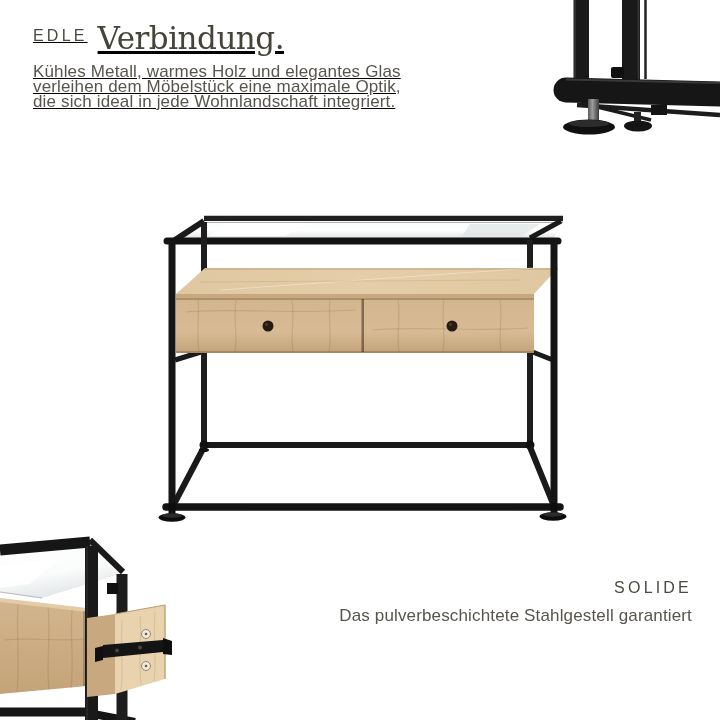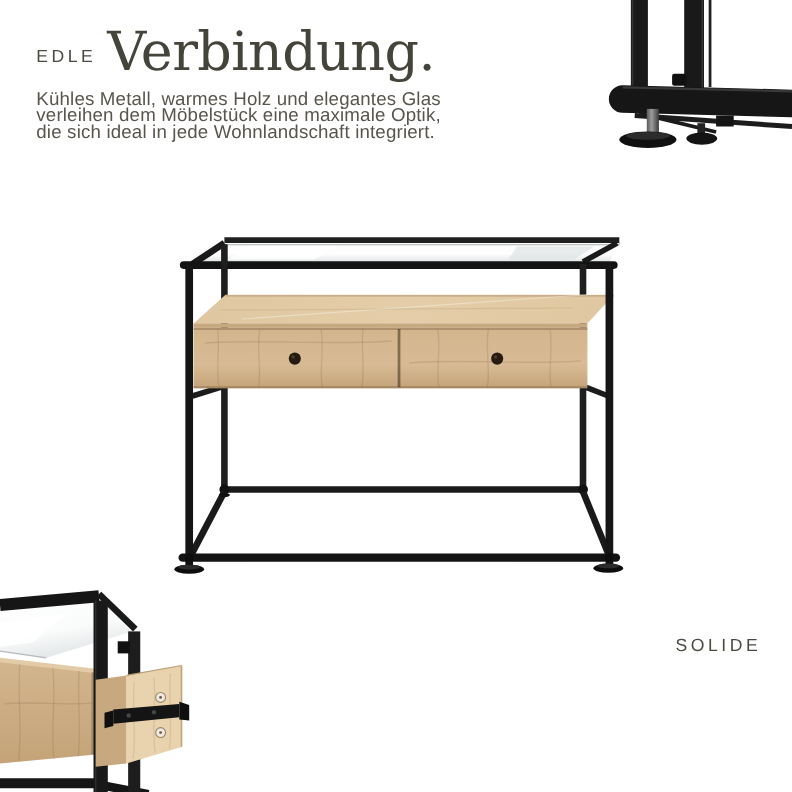--- a/index.html
+++ b/index.html
@@ -1,28 +1,28 @@
 <!DOCTYPE html>
 <html style="--page-bg: #ffffff; --heading: #45443a; --eyebrow: #4b4a40; --body: #57554c; --metal: #191919; --metal-soft: #333333; --wood-top: #dfc7a1; --wood-face: #d3b58d; --wood-shadow: #c4a378; --wood-bright: #e9d3ae; --glass-light: #fafbfb; --glass-dark: #e2e6e7; --knob: #261b11; --screw: #9c9c9c;"><head>
 <meta charset="utf-8">
 <style>
   html,body{margin:0;padding:0;}
   body{background:#ffffff;font-family:"Liberation Sans",sans-serif;}
   .canvas{position:relative;width:720px;height:720px;margin:0 auto;background:var(--page-bg,#fff);overflow:hidden;}
 
   
   .tblock{position:absolute;}
-  .tblock.top-left{left:33px;top:22px;text-align:left;}
+  .tblock.top-left{left:33px;top:22px;text-align:left;text-decoration:underline;}
   .tblock.bottom-right{right:28px;top:581px;}
   .headline{display:flex;align-items:baseline;gap:10px;white-space:nowrap;}
   .bottom-right .headline{justify-content:flex-end;}
   .eyebrow{font-size:16px;letter-spacing:3.2px;font-weight:400;color:var(--eyebrow,#4b4a40);position:relative;}
   .top-left .eyebrow{top:-8px;}
   .bottom-right .eyebrow{top:-2px;}
-  .title{font-family:"DejaVu Serif","Liberation Serif",serif;font-size:49px;font-weight:400;letter-spacing:-0.5px;color:var(--heading,#45443a);line-height:1.05;}
+  .title{font-family:"DejaVu Serif","Liberation Serif",serif;font-size:31px;font-weight:400;letter-spacing:-0.5px;color:var(--heading,#45443a);line-height:1.05;}
   .body-copy{margin-top:9px;font-size:17px;line-height:15px;letter-spacing:0.15px;color:var(--body,#57554c);}
   .body-copy span{display:block;}
 
   
   .photo{position:absolute;}
   #photo-main{left:140px;top:193px;width:460px;height:340px;}
   #photo-top-right{right:0;top:0;width:168px;height:150px;}
   #photo-bottom-left{left:0;top:530px;width:180px;height:190px;}
 </style>
 </head>
@@ -40,20 +40,21 @@
       <span>verleihen dem Möbelstück eine maximale Optik,</span>
       <span>die sich ideal in jede Wohnlandschaft integriert.</span>
     </div>
   </div>
 
   <div class="tblock bottom-right">
     <div class="headline">
       <span class="eyebrow">SOLIDE</span>
     </div>
     <div class="body-copy">
+      <span>Das pulverbeschichtete Stahlgestell garantiert</span>
     </div>
   </div>
 
   <svg id="photo-main" class="photo" viewBox="140 193 460 340">
     <defs>
       <linearGradient id="glassGrad" x1="0" y1="0" x2="0" y2="1">
         <stop offset="0" style="stop-color:var(--glass-light,#fafbfb)"></stop>
         <stop offset="0.55" stop-color="#ffffff"></stop>
         <stop offset="1" style="stop-color:var(--glass-dark,#e2e6e7)"></stop>
       </linearGradient>

